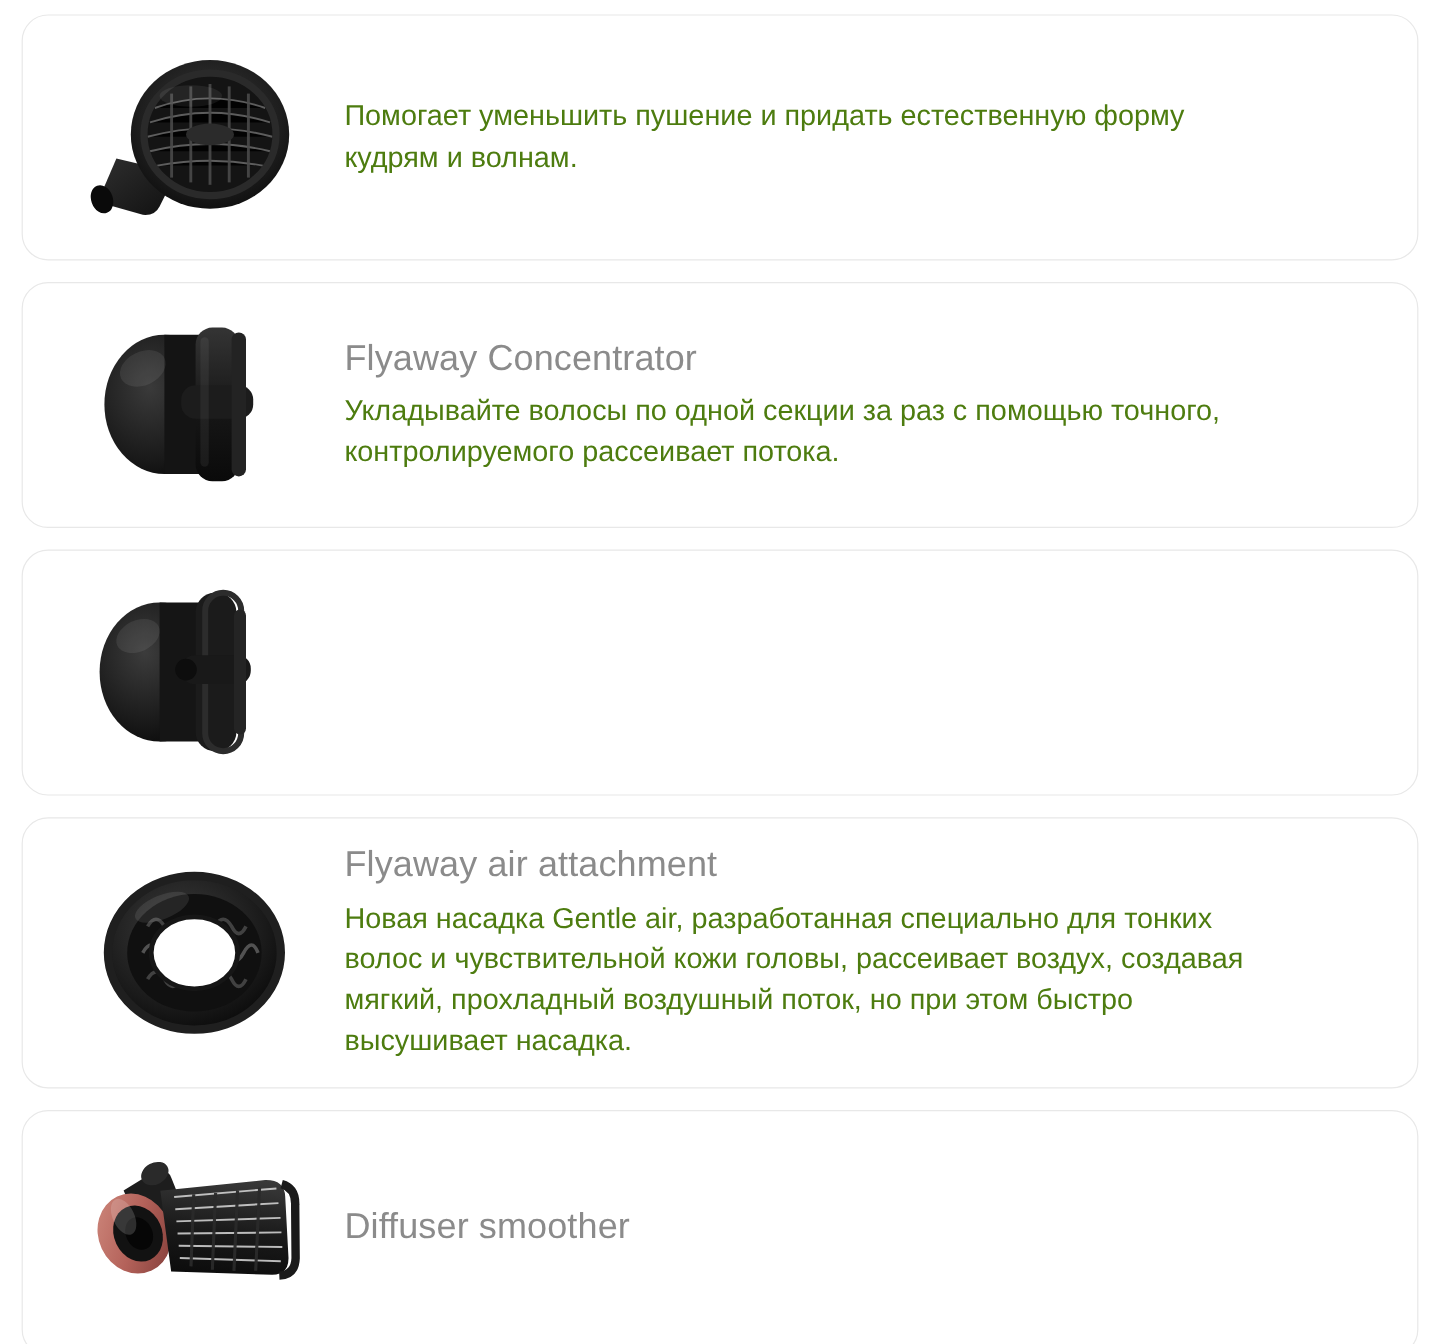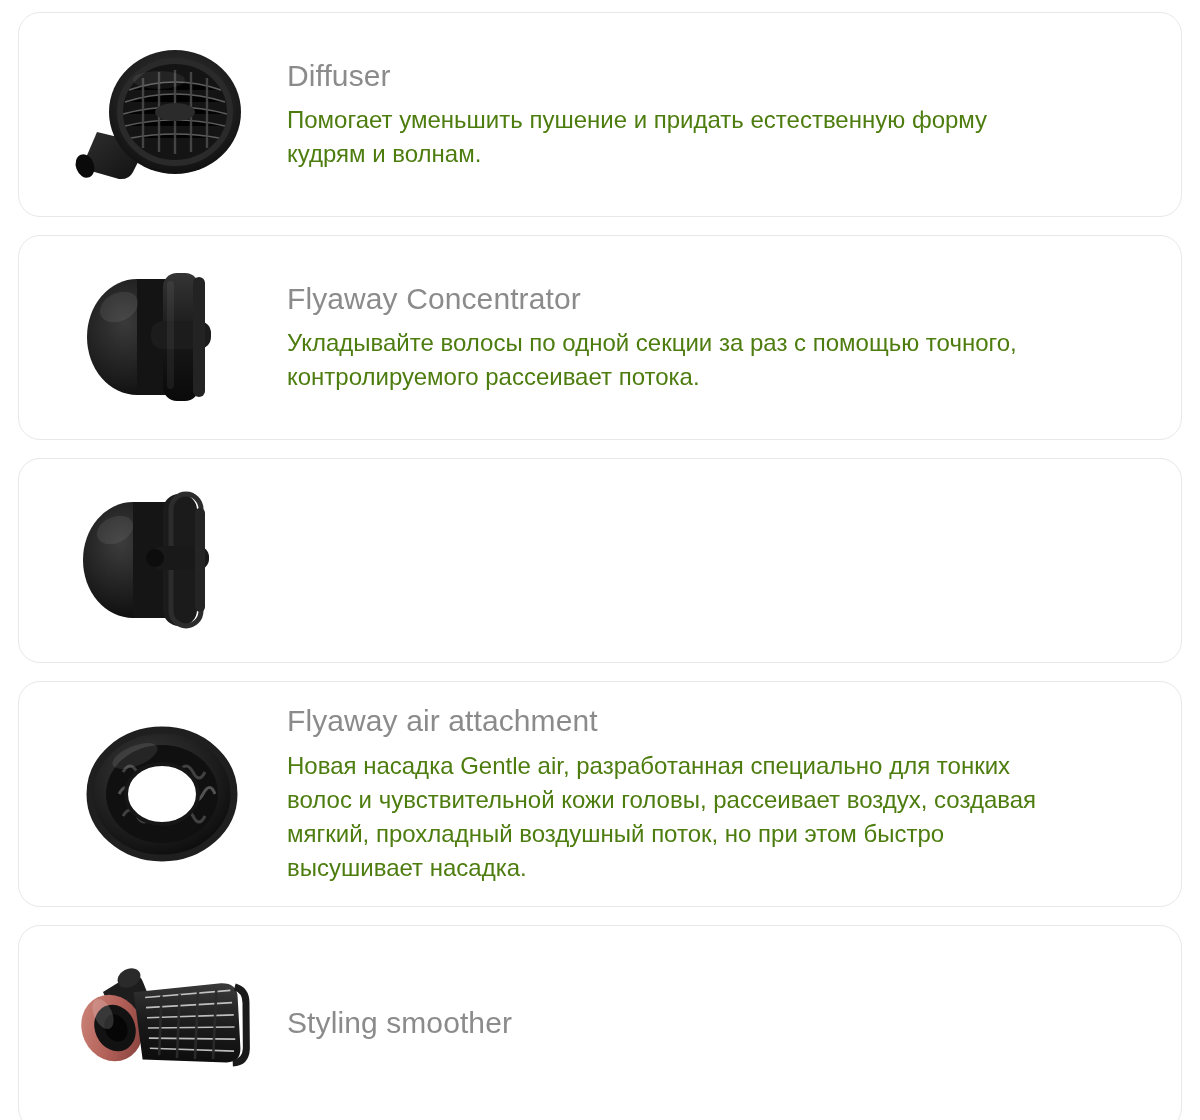--- a/index.html
+++ b/index.html
@@ -105,21 +105,20 @@
           <path d="M108 30 L108 114"></path>
             <path d="M124 32 L124 112"></path>
           <path d="M140 38 L140 108"></path>
         </g>
         <ellipse cx="108" cy="72" rx="20" ry="9" fill="#2b2b2b"></ellipse>
         <ellipse cx="108" cy="72" rx="55" ry="51" fill="none" stroke="#2a2a2a" stroke-width="6"></ellipse>
         <ellipse cx="92" cy="40" rx="26" ry="9" fill="#ffffff" opacity="0.07"></ellipse>
       </svg>
     </div>
     <div class="card-body">
-      <h2 class="card-title">Diffuser</h2>
       <p class="card-desc">Помогает уменьшить пушение и придать естественную форму кудрям и волнам.</p>
     </div>
   </div>
 
   <div class="card">
     <div class="card-media">
       <svg width="190" height="165" viewBox="0 0 190 165">
         <defs>
           <radialGradient id="scGrad" cx="38%" cy="38%" r="70%">
             <stop offset="0%" stop-color="#3a3a3a"></stop>
@@ -229,17 +228,17 @@
           <path d="M92 40 L96 100"></path>
             <path d="M110 37 L114 101"></path>
           <path d="M128 33 L132 100"></path>
             <path d="M146 29 L150 98"></path>
         </g>
         <path d="M164 24 Q176 26 177 40 L182 84 Q183 98 170 100" transform="rotate(6 120 62)" fill="none" stroke="#1a1a1a" stroke-width="7"></path>
         <ellipse cx="36" cy="56" rx="9" ry="16" transform="rotate(-25 36 56)" fill="#ffffff" opacity="0.16"></ellipse>
       </svg>
     </div>
     <div class="card-body">
-      <h2 class="card-title">Styling smoother</h2>
+      <h2 class="card-title">Diffuser smoother</h2>
     </div>
   </div>
 
 </div>
 
 </body></html>

